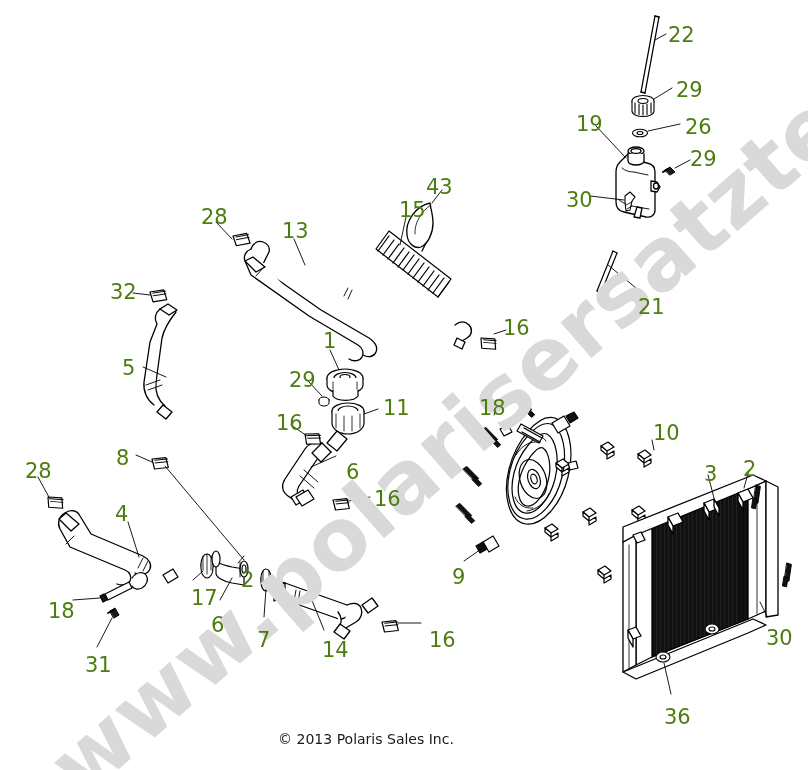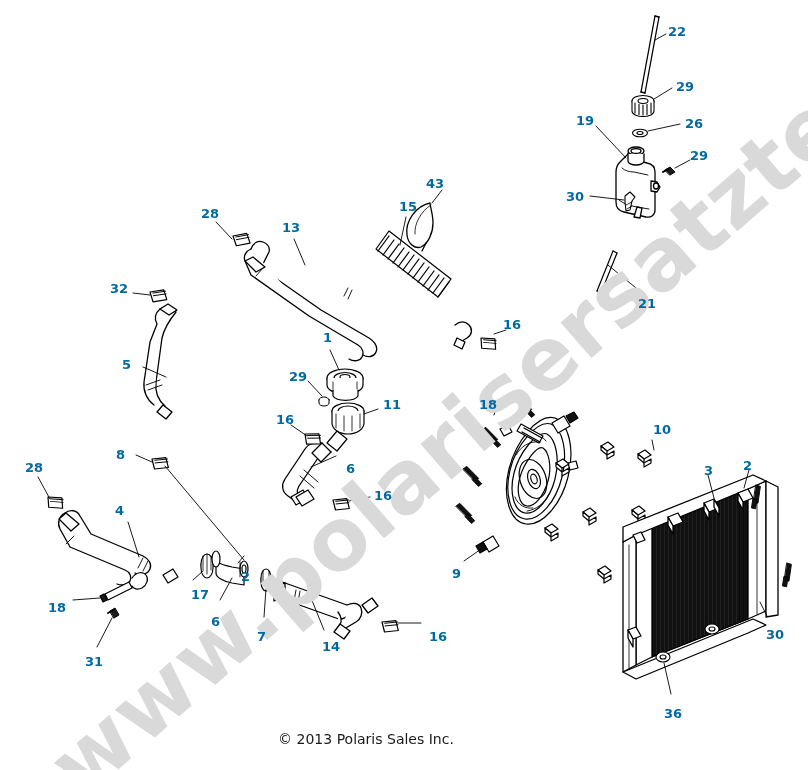--- a/index.html
+++ b/index.html
@@ -21,25 +21,24 @@
     font-size:86px;
     letter-spacing:1px;
     white-space:nowrap;
     transform-origin:0 0;
     transform:rotate(-41deg);
     left:30px;top:740px;
   }
   .callout{
     position:absolute;
     font-family:"DejaVu Sans", sans-serif;
-    font-size:13px;
-    color:#0369a1;
+    font-size:21px;
+    color:#4d7c0f;
     line-height:1;
     white-space:nowrap;
-    font-weight:bold;
   }
   .copy{
     position:absolute;
     left:0;top:731px;width:732px;
     text-align:center;
     font-family:"DejaVu Sans", sans-serif;
     font-size:14px;
     color:#1a1a1a;
   }
 </style>

